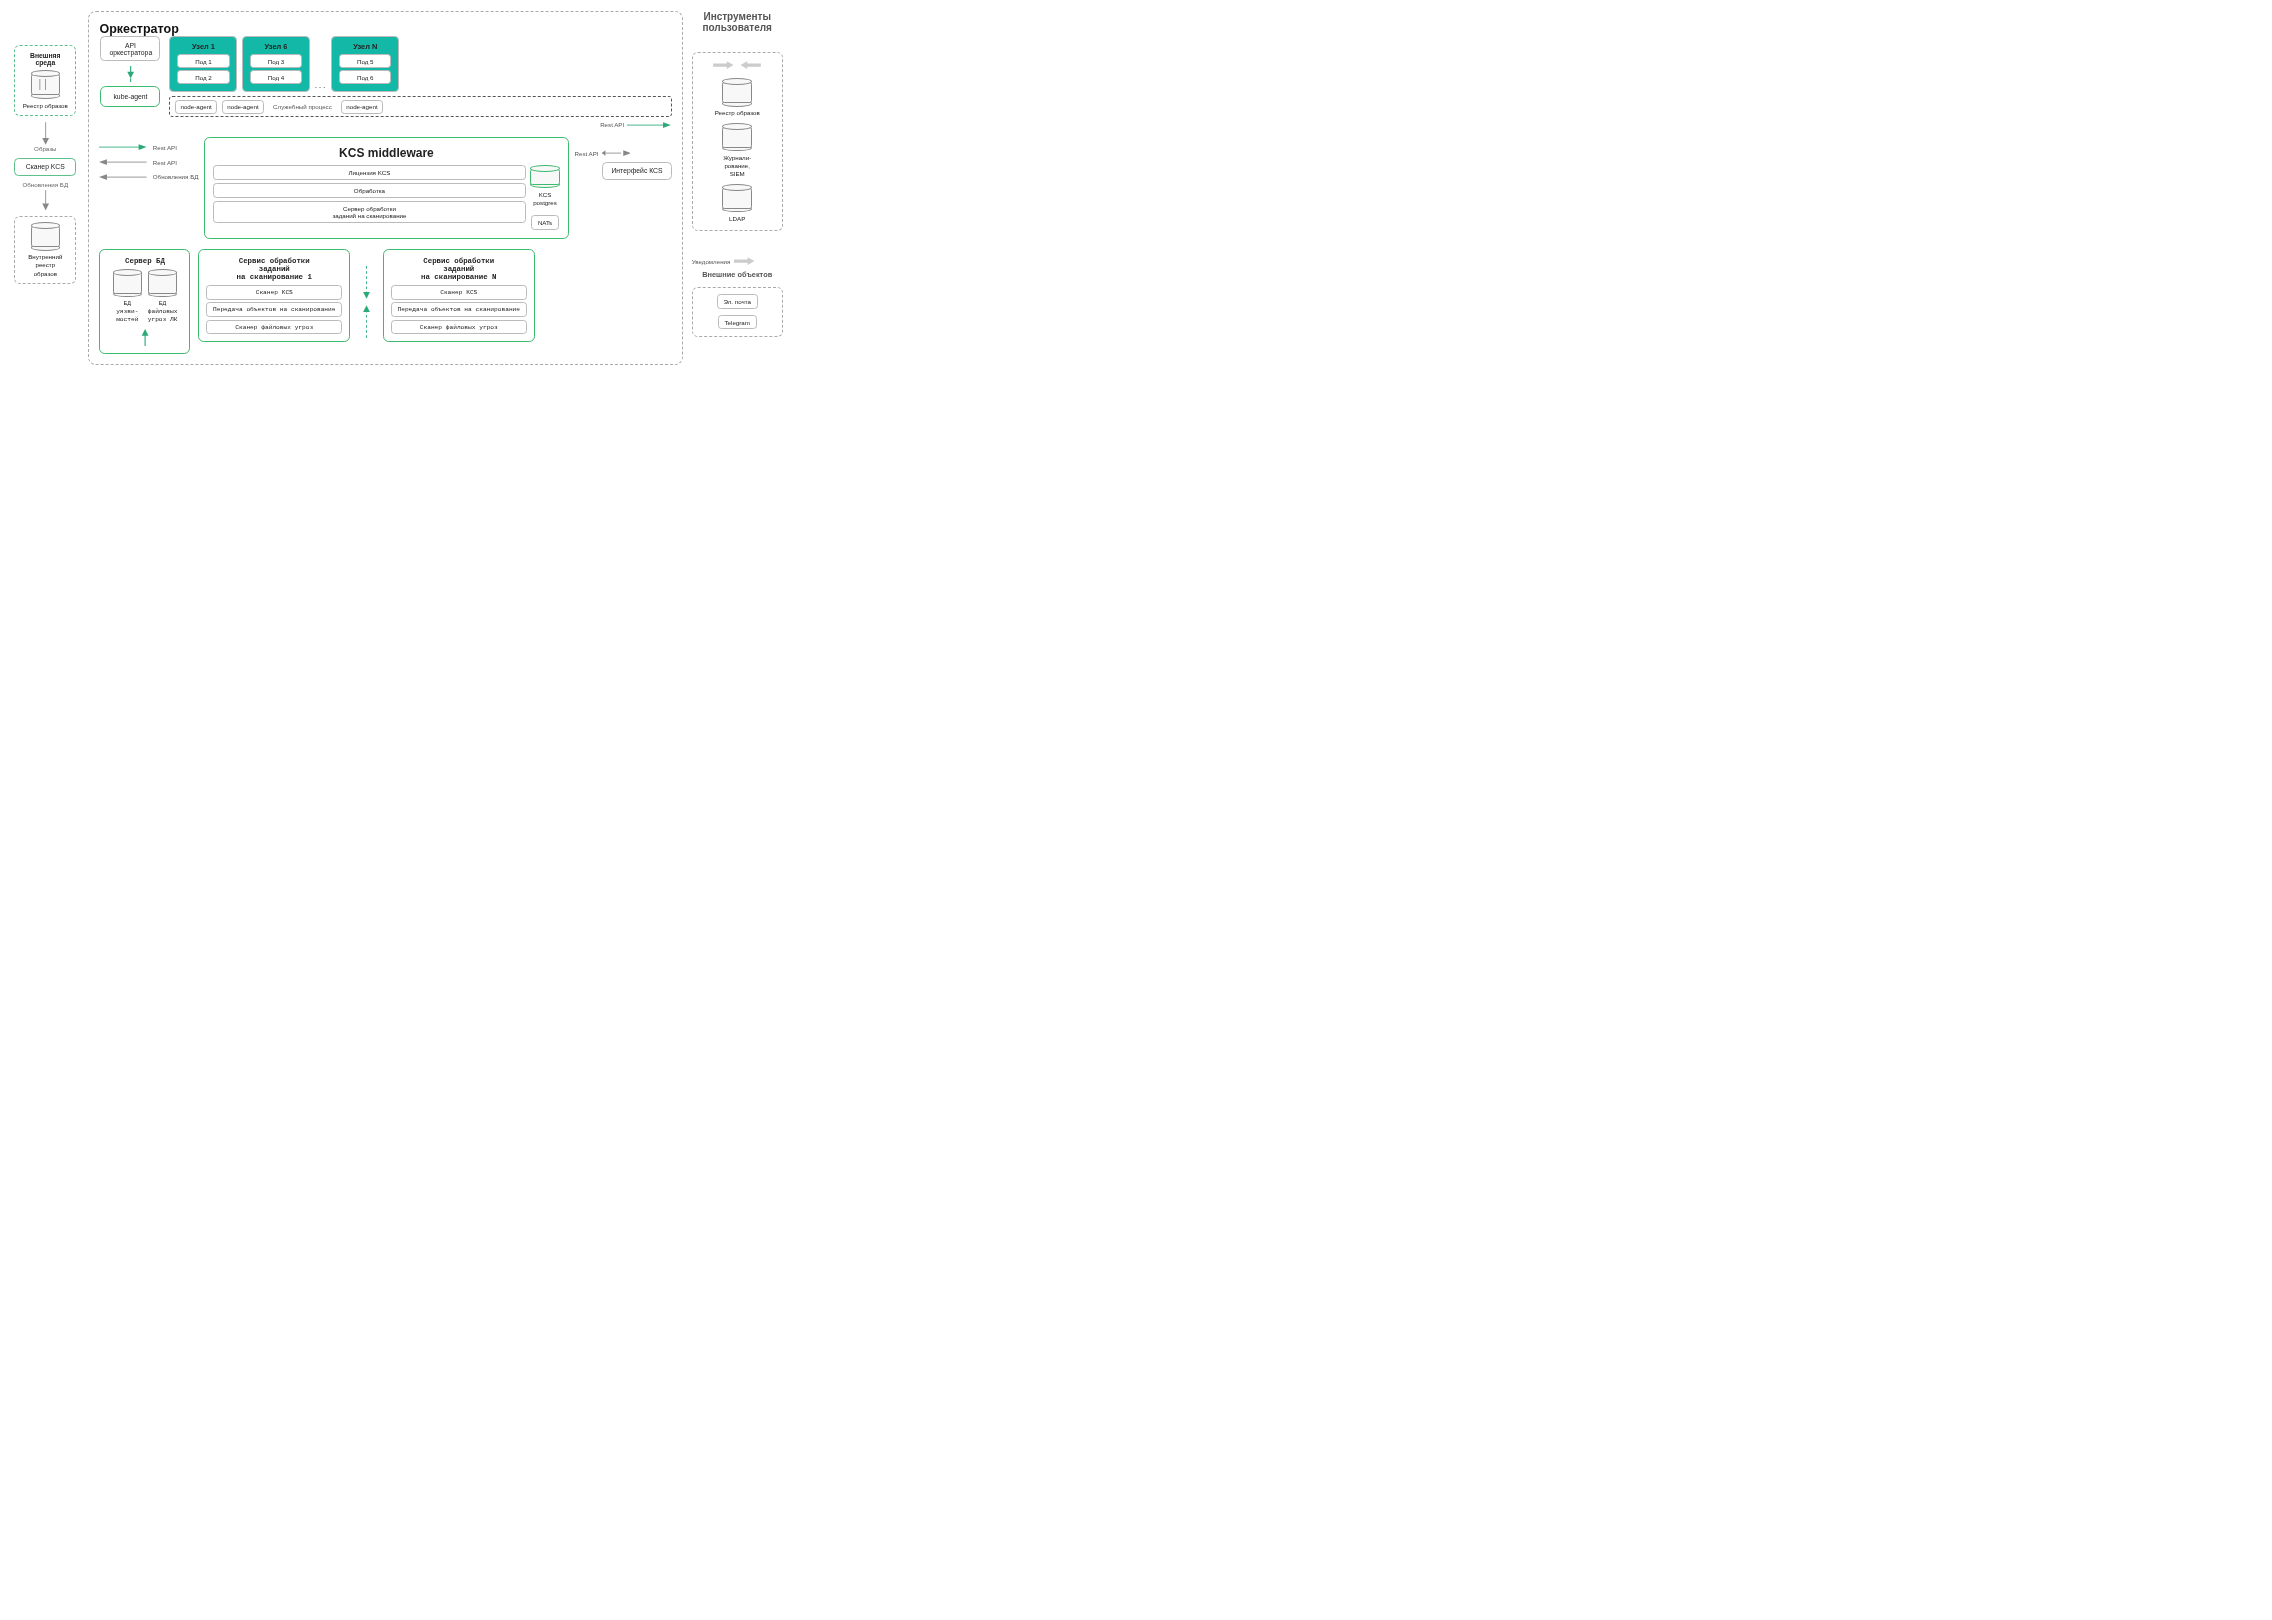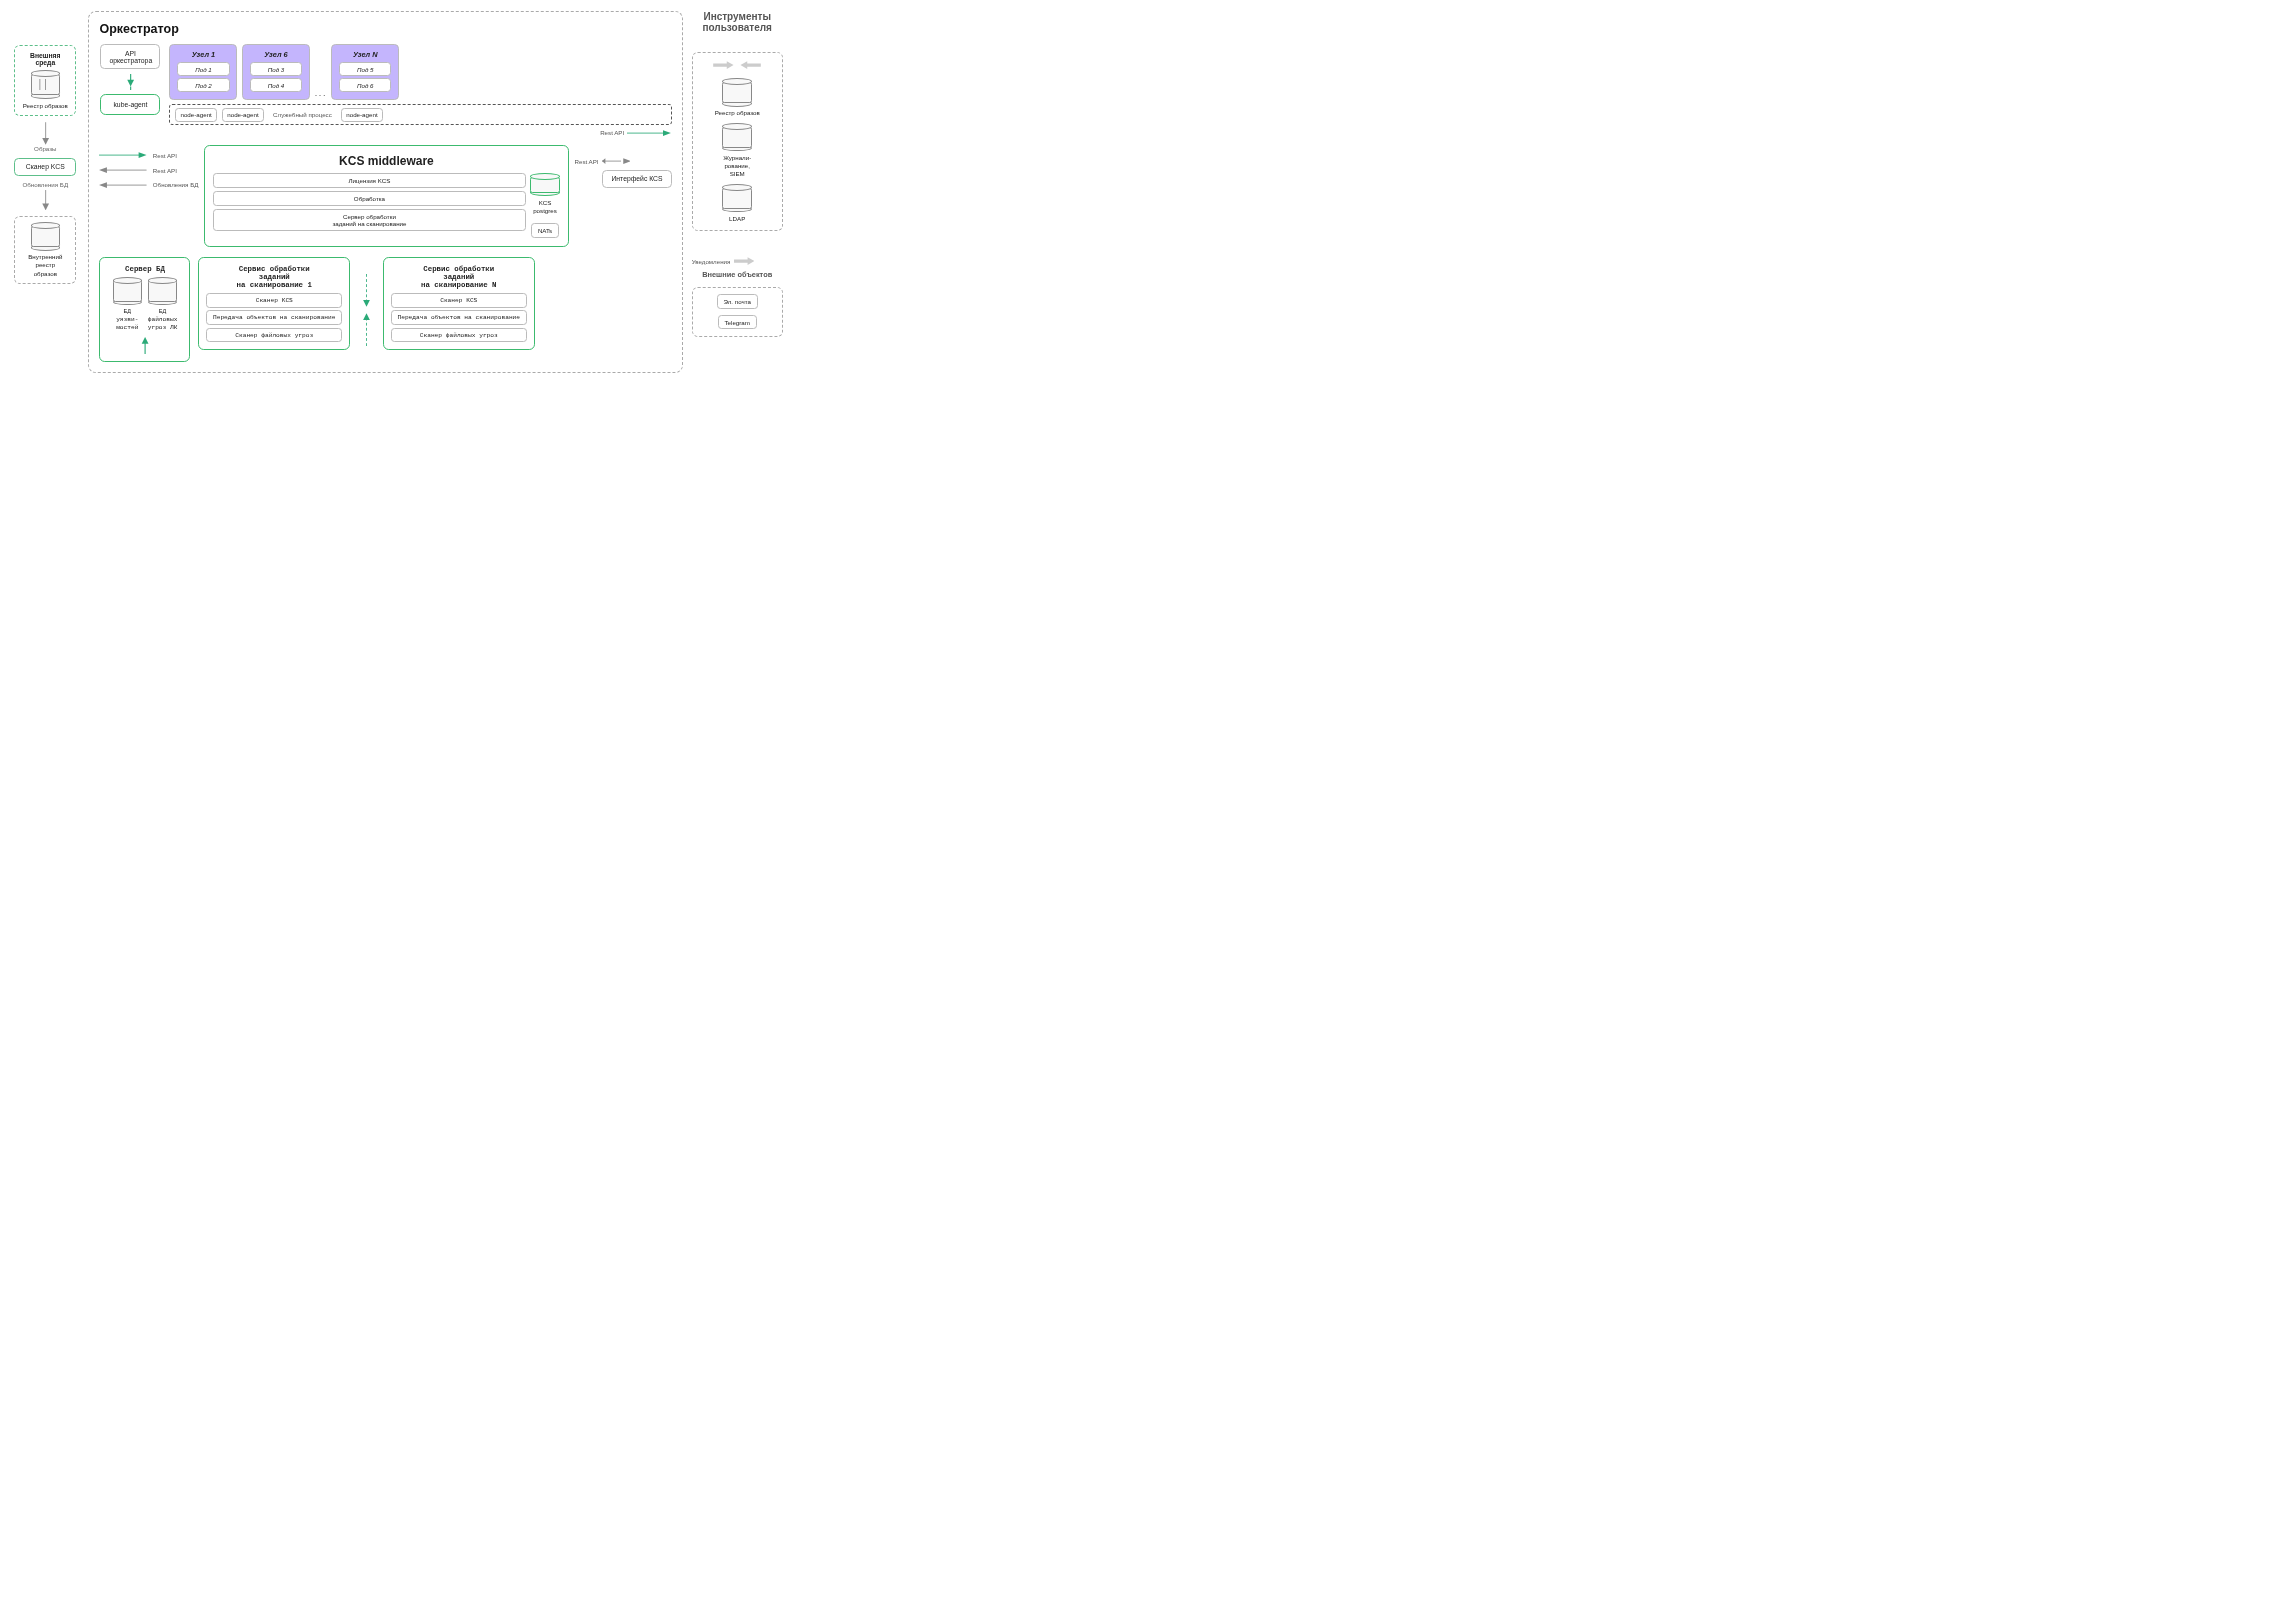--- a/index.html
+++ b/index.html
@@ -96,33 +96,31 @@
       border-radius: 8px;
       background: #fff;
       padding: 10.2px 10.2px 10.2px 10.2px;
       flex: 1;
       position: relative;
     }
 
     .orchestrator-title {
       font-size: 12.5px;
       font-weight: bold;
-      margin-bottom: 8px;
       color: #111;
     }
 
     
     .node-box {
       border: 0.9px solid #bbb;
       border-radius: 4.5px;
-      background: #c4b5fd;
+      background: #14b8a6;
       padding: 4.5px 6.8px;
       min-width: 68px;
       text-align: center;
-      font-style: italic;
     }
 
     .node-title {
       font-size: 7.4px;
       font-weight: bold;
       margin-bottom: 3.4px;
     }
 
     .pod-box {
       border: 0.9px solid #bbb;

